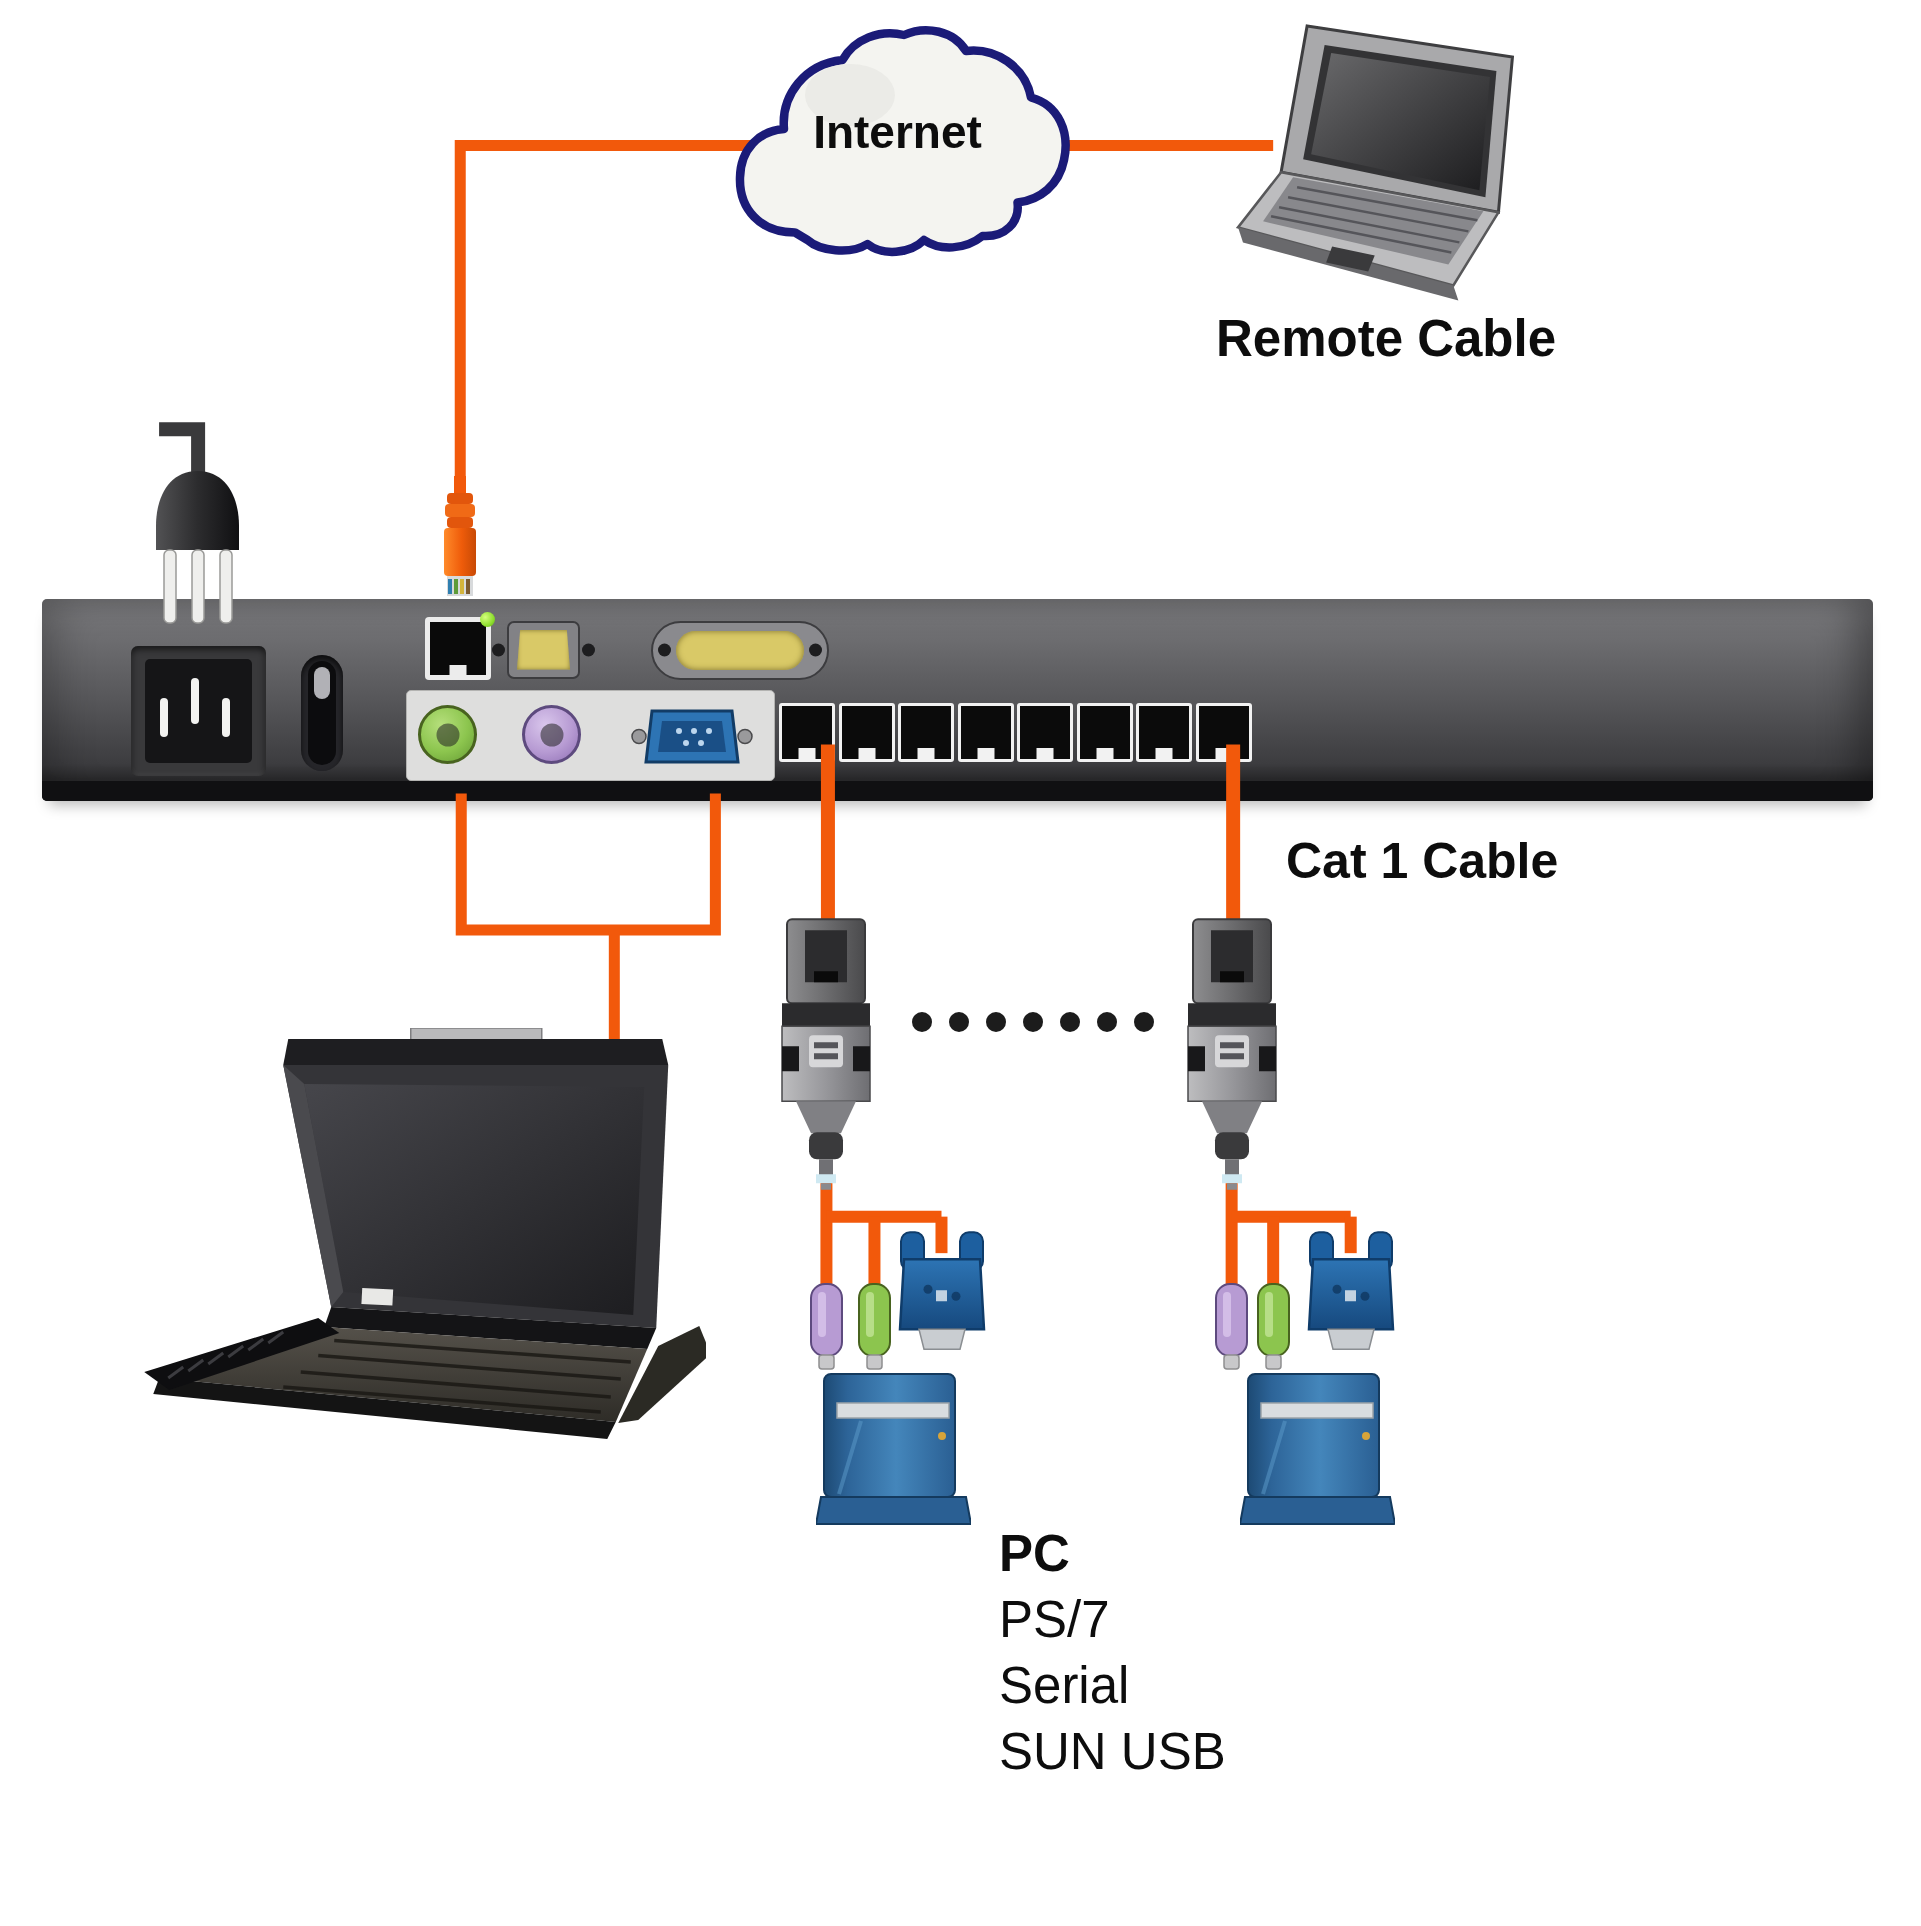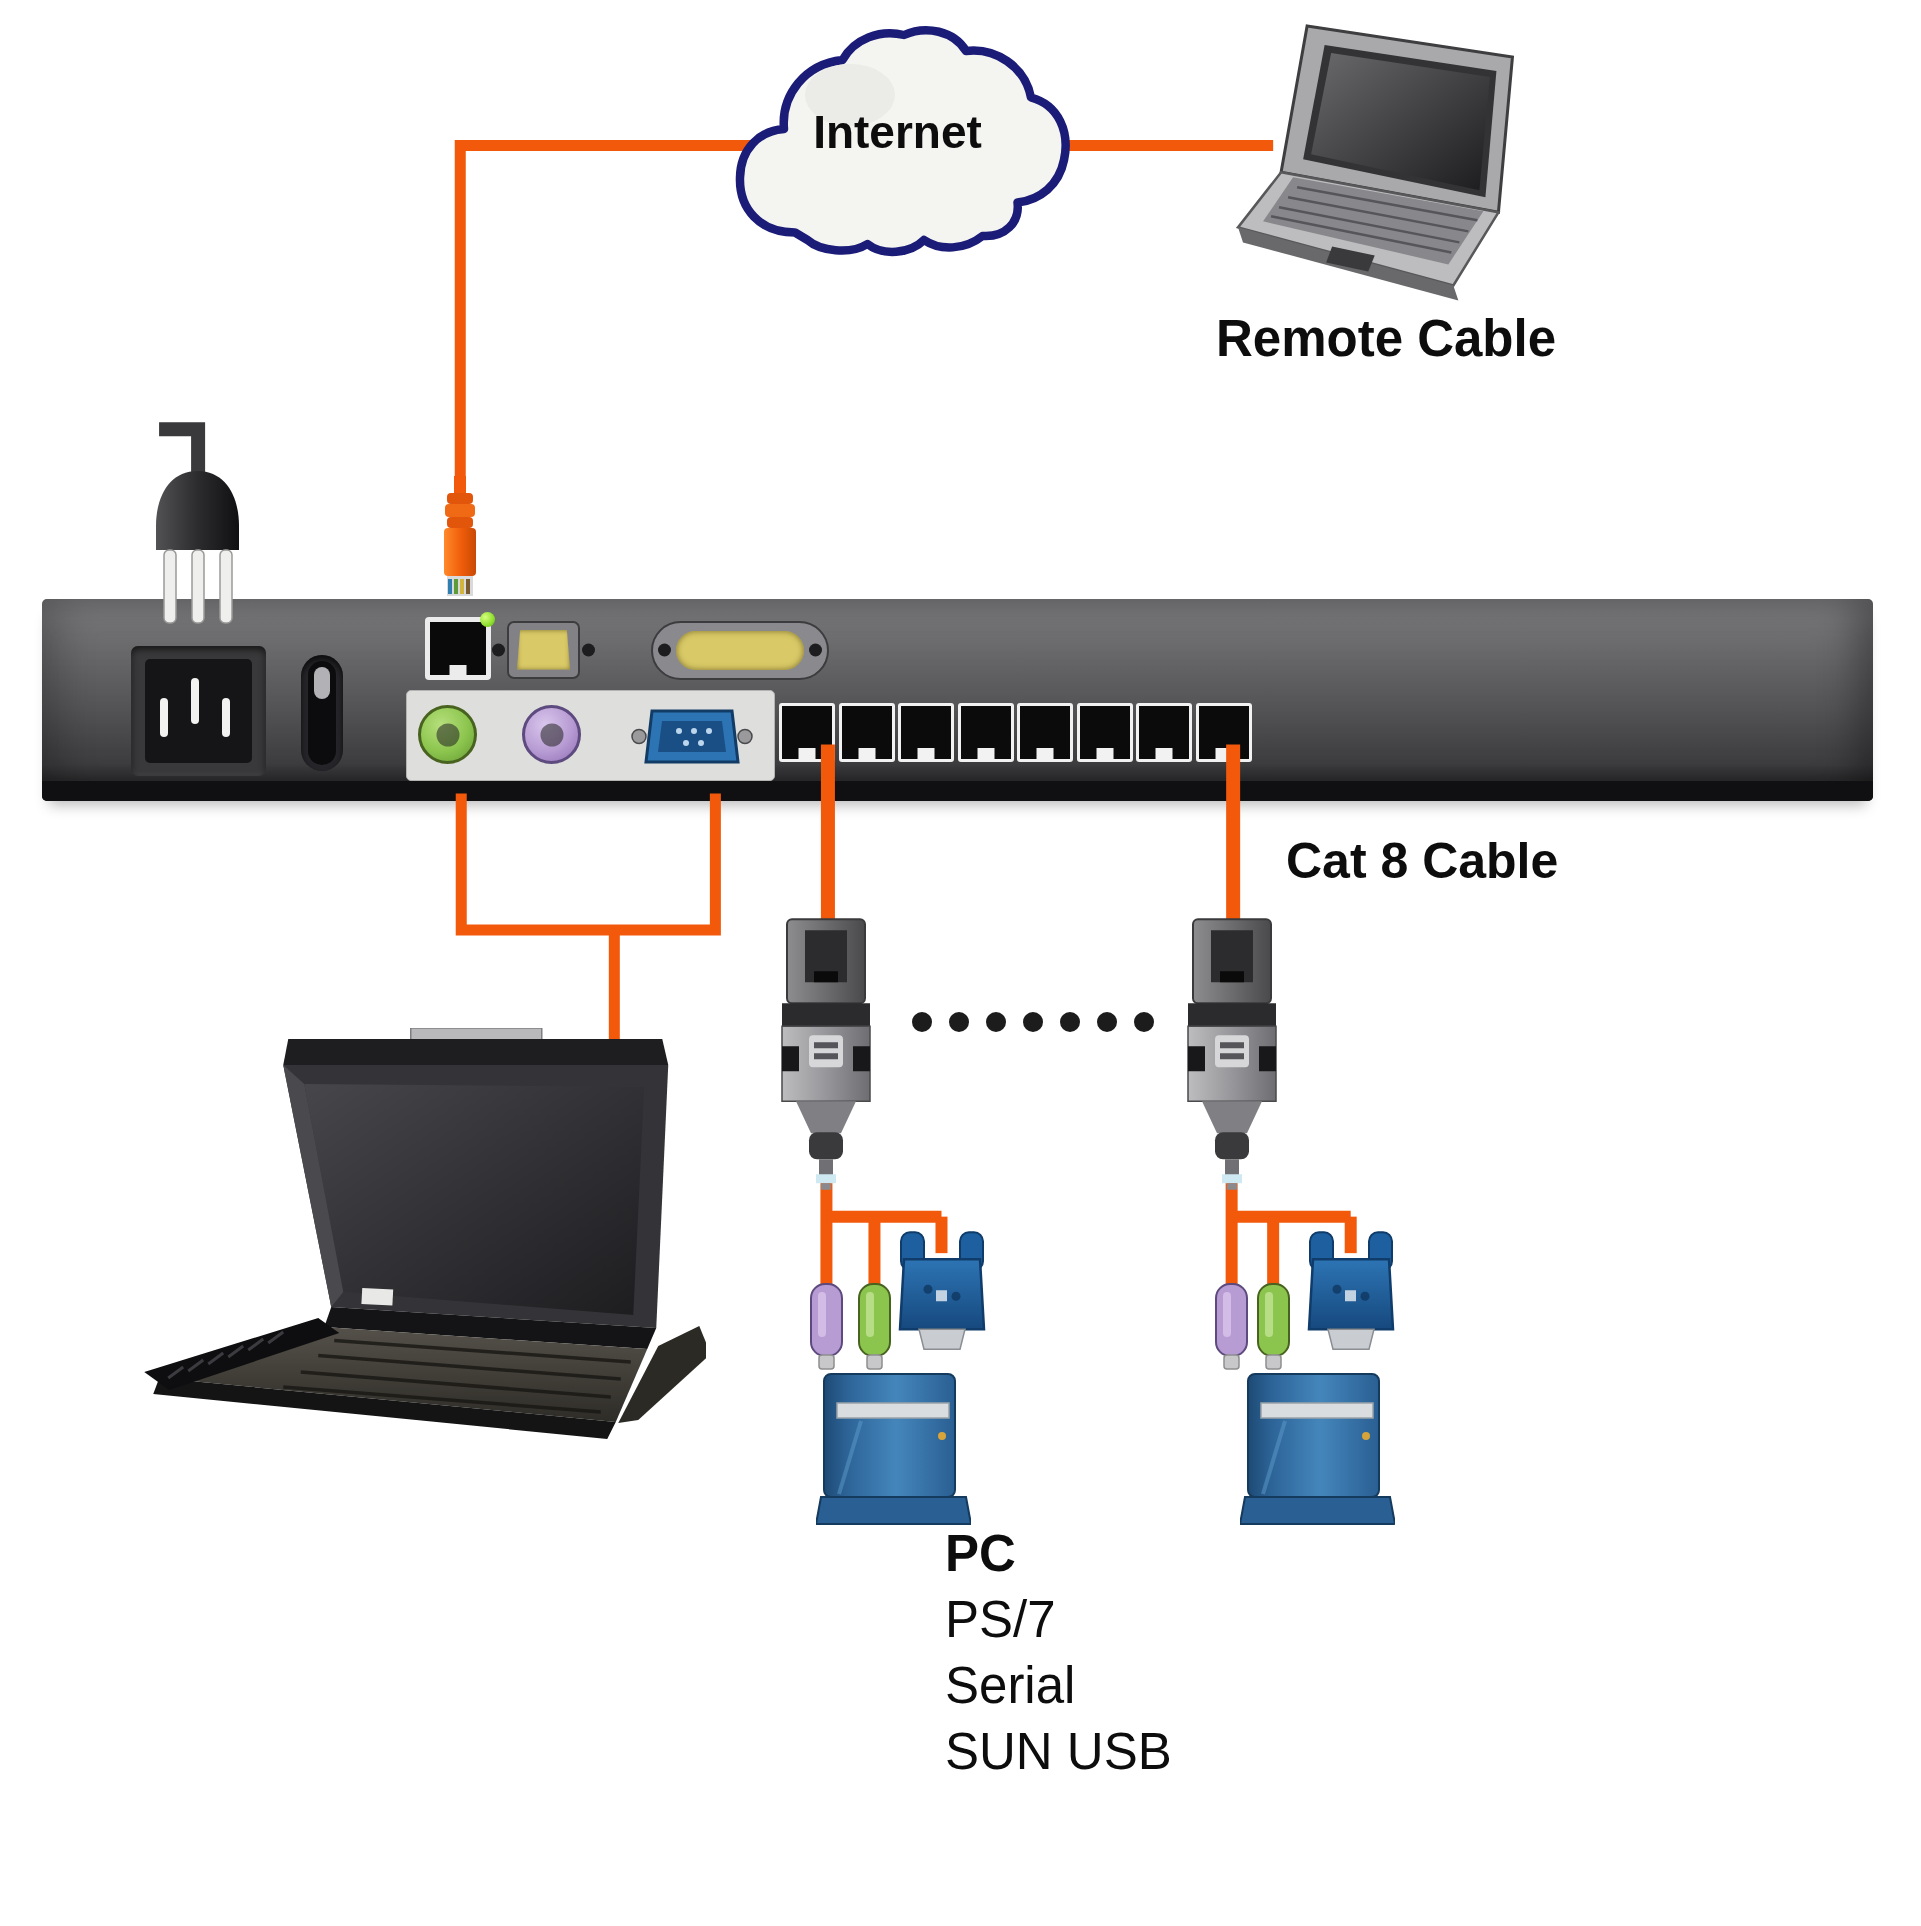--- a/index.html
+++ b/index.html
@@ -66,21 +66,21 @@
   .rj .in{position:absolute;left:3px;top:3px;right:3px;bottom:3px;background:#0b0b0b;}
   .rj .in:after{content:"";position:absolute;left:50%;bottom:0;transform:translateX(-50%);
     width:17px;height:11px;background:#f2f2f2;}
 
   
   .lbl{position:absolute;color:#0d0d0d;white-space:nowrap;}
   .cloud-text{left:725px;top:106px;width:345px;text-align:center;font-weight:bold;
     font-size:46px;line-height:53px;z-index:6;}
   .remote-user{left:1201px;top:309px;width:370px;text-align:center;font-size:51px;font-weight:bold;}
   .cat5{left:1286px;top:832px;font-size:50px;font-weight:bold;}
-  .pc-block{left:945px;top:1521px;font-size:51px;line-height:66px;}
+  .pc-block{left:999px;top:1521px;font-size:51px;line-height:66px;}
   .pc-block .b{font-weight:bold;}
 
   .dot{position:absolute;width:20px;height:20px;border-radius:50%;background:#1c1c1c;top:1012px;}
 </style>
 </head>
 <body>
 
 <div class="stage">
 
   <svg class="abs z1" width="1921" height="1926" viewBox="0 0 3840 3850">
@@ -250,21 +250,21 @@
       <line x1="130" y1="352" x2="490" y2="418"></line>
         <line x1="112" y1="372" x2="472" y2="440"></line>
       <line x1="94" y1="392" x2="454" y2="462"></line>
         <line x1="78" y1="410" x2="438" y2="482"></line>
     </g>
     <polygon points="12,432 442,548 452,578 22,462" fill="#69696c"></polygon>
     <polygon points="200,470 285,488 272,520 188,502" fill="#3a3a3c"></polygon>
   </svg>
   <div class="lbl remote-user z7">Remote Cable</div>
 
-  <div class="lbl cat5 z7">Cat 8 Cable</div>
+  <div class="lbl cat5 z7">Cat 1 Cable</div>
 
   <svg class="abs z5" style="left:781px;top:917px" width="90" height="273" viewBox="0 0 180 545">
     <defs>
       <linearGradient id="gd1" x1="0" y1="0" x2="1" y2="0">
         <stop offset="0" stop-color="#8d8d8f"></stop>
           <stop offset=".5" stop-color="#6c6c6e"></stop>
           <stop offset="1" stop-color="#4a4a4c"></stop>
       </linearGradient>
       <linearGradient id="gd2" x1="0" y1="0" x2="1" y2="0">
         <stop offset="0" stop-color="#bdbdbf"></stop>

